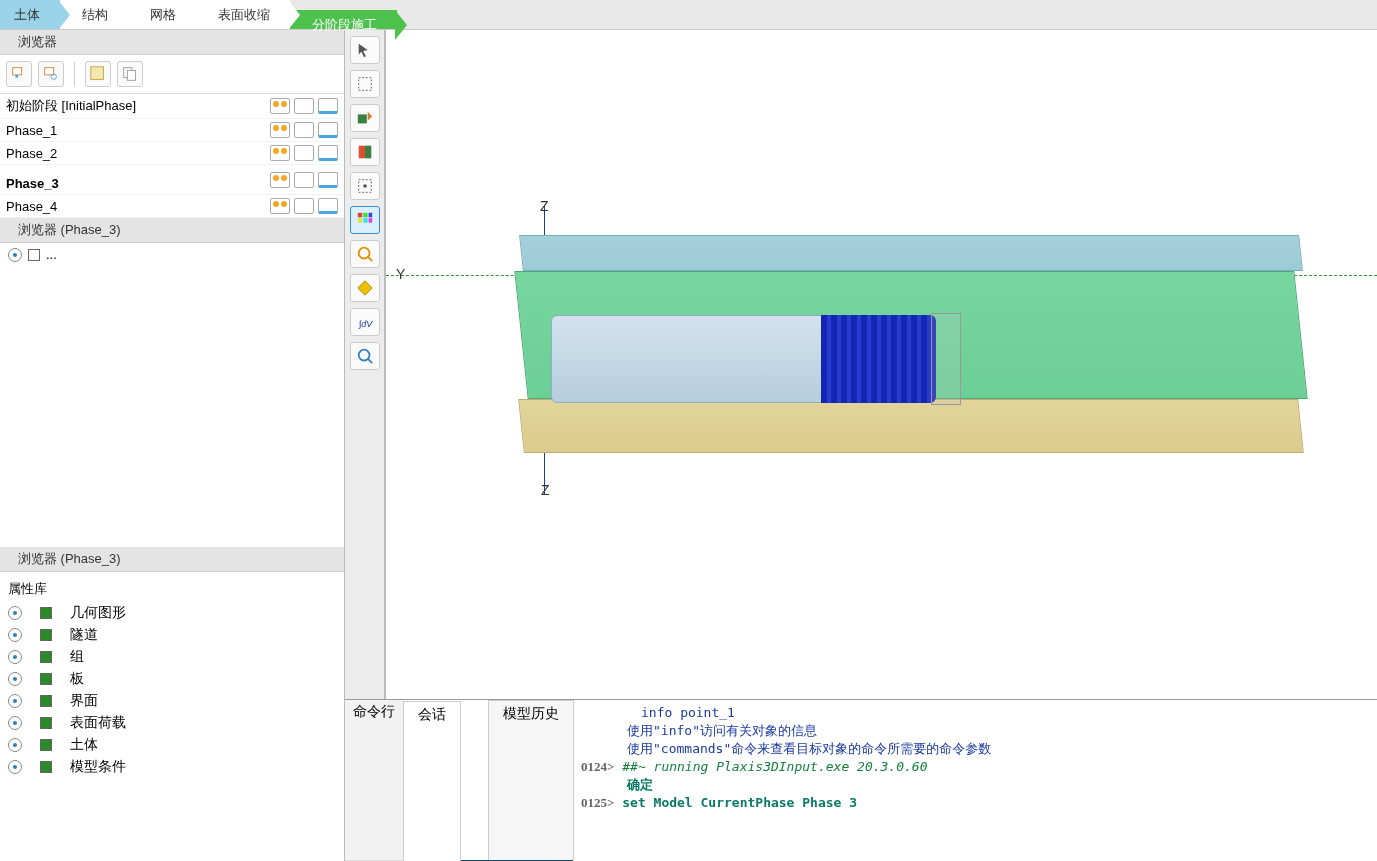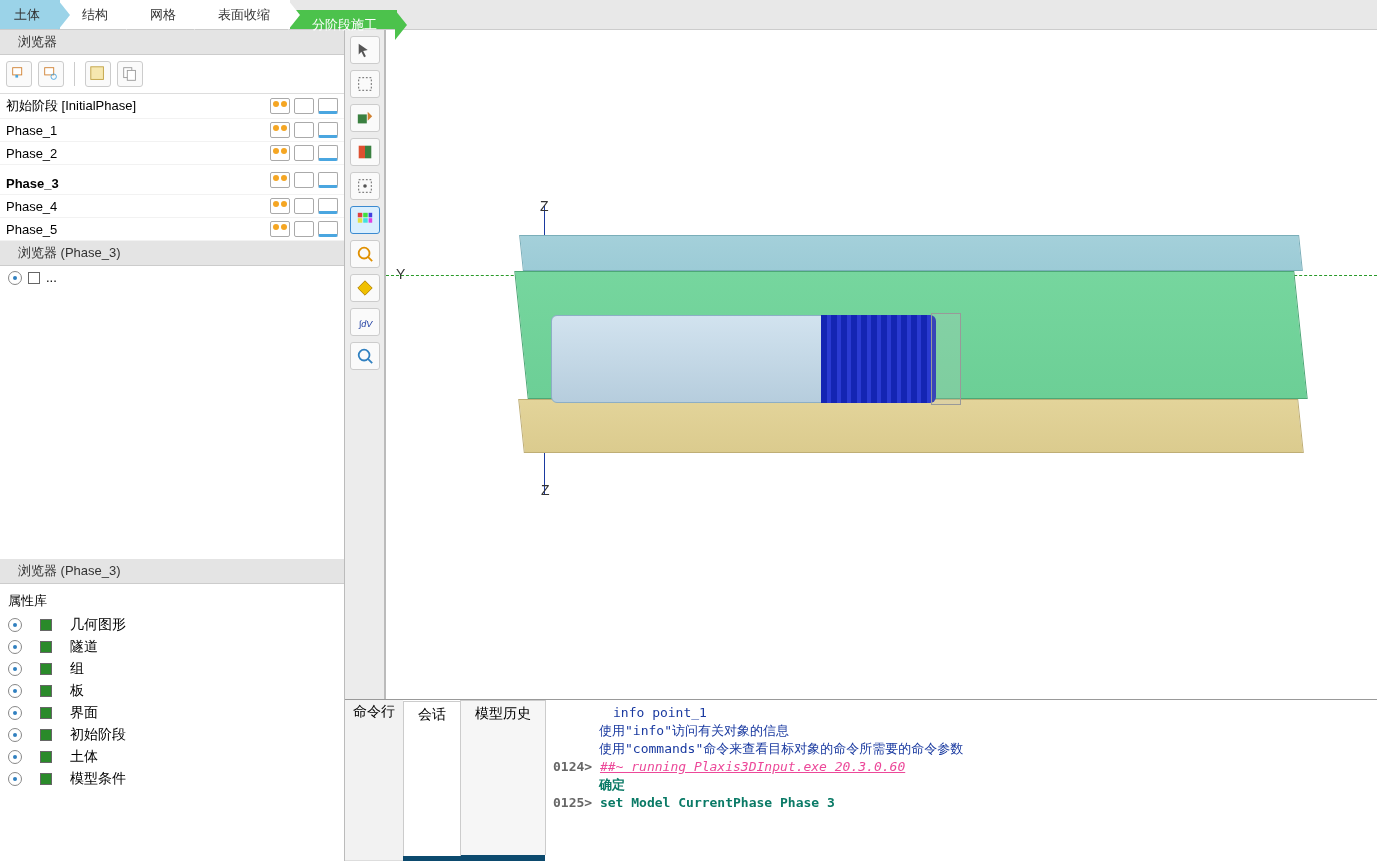--- a/index.html
+++ b/index.html
@@ -62,28 +62,28 @@
   .layer-mid { position: absolute; left: 0; top: 36px; width: 100%; height: 128px; background: linear-gradient(#76d69e,#6ccf96); border: 1px solid #4ca876; transform: skewX(6deg);}
   .layer-bot { position: absolute; left: 0; top: 164px; width: 100%; height: 54px; background: linear-gradient(#e3d49a,#dbcb8e); border: 1px solid #bfae75; transform: skewX(6deg);}
   .tunnel { position: absolute; left: 30px; top: 80px; width: 340px; height: 88px; background: linear-gradient(#d2e3ef,#b6cddd); border: 1px solid #8daec5; border-radius: 6px 0 0 6px; }
   .shield { position: absolute; left: 300px; top: 80px; width: 115px; height: 88px; background: repeating-linear-gradient(90deg,#1425b3 0,#1425b3 6px,#2a3ad1 6px,#2a3ad1 10px); border-radius: 0 6px 6px 0; }
   .face { position: absolute; left: 410px; top: 78px; width: 30px; height: 92px; border: 1px solid #999; background: rgba(200,200,200,0.2); }
   .z-axis { position: absolute; left: 158px; top: 175px; width: 0; height: 290px; border-left: 1px solid #1a3aa0; }
 
   
   .cmd-panel { position: absolute; left: 345px; right: 0; bottom: 0; height: 162px; background: #fff; border-top: 1px solid #999; display: flex; flex-direction: row; }
   .cmd-title { padding: 3px 8px; font-size: 14px; background: #f2f2f2; border-bottom: 1px solid #ddd;}
-  .cmd-tabs { display: flex; border-bottom: 6px solid #0c4a6e; }
+  .cmd-tabs { display: flex; border-bottom: 1px solid #0c4a6e; gap: 28px; }
   .cmd-tab { padding: 4px 14px; border: 1px solid #ccc; border-bottom: none; margin-right: -1px; background: #f6f6f6; font-size: 14px; cursor: pointer;}
   .cmd-tab.active { background: #fff; position: relative; top: 1px; }
   .cmd-body { flex: 1; overflow: auto; padding: 4px 8px; font-family: Consolas, monospace; font-size: 13px; line-height: 18px; white-space: pre; }
   .cmd-blue { color: #1a3aa0; }
   .cmd-teal { color: #0a7a66; font-weight: bold; }
-  .cmd-gray { color: #ec4899; font-style: italic; text-decoration: underline; }
-  .cmd-prompt { color: #666; font-weight: bold; }
+  .cmd-gray { color: #15803d; font-style: italic; }
+  .cmd-prompt { color: #666; font-weight: bold; font-family: Liberation Serif, serif; }
 
   
   .svg-icon { width: 18px; height: 18px; }
 </style>
 </head>
 <body>
 
 <div class="stage-bar">
   <div class="stage-tab blue"><span>土体</span></div>
   <div class="stage-tab white" style="padding-left:22px"><span>结构</span></div>
@@ -155,28 +155,20 @@
         </span>
       </div>
     <div class="phase-row">
         <span class="phase-name">Phase_4</span>
         <span class="phase-icons">
           <span class="pi orange"></span>
           <span class="pi"></span>
           <span class="pi blue-line"></span>
         </span>
       </div>
-    <div class="phase-row">
-        <span class="phase-name">Phase_5</span>
-        <span class="phase-icons">
-          <span class="pi orange"></span>
-          <span class="pi"></span>
-          <span class="pi blue-line"></span>
-        </span>
-      </div>
   </div>
 
   <div class="panel-header">浏览器 (Phase_3)</div>
   <div class="sub-browser">
     <div class="sub-row">
       <span class="eye-icon"></span>
       <span class="chk"></span>
       <span>...</span>
     </div>
   </div>
@@ -207,21 +199,21 @@
         <span>板</span>
       </div>
     <div class="attr-item">
         <span class="eye-icon"></span>
         <span class="chk green"></span>
         <span>界面</span>
       </div>
     <div class="attr-item">
         <span class="eye-icon"></span>
         <span class="chk green"></span>
-        <span>初始阶段</span>
+        <span>表面荷载</span>
       </div>
     <div class="attr-item">
         <span class="eye-icon"></span>
         <span class="chk green"></span>
         <span>土体</span>
       </div>
     <div class="attr-item">
         <span class="eye-icon"></span>
         <span class="chk green"></span>
         <span>模型条件</span>

